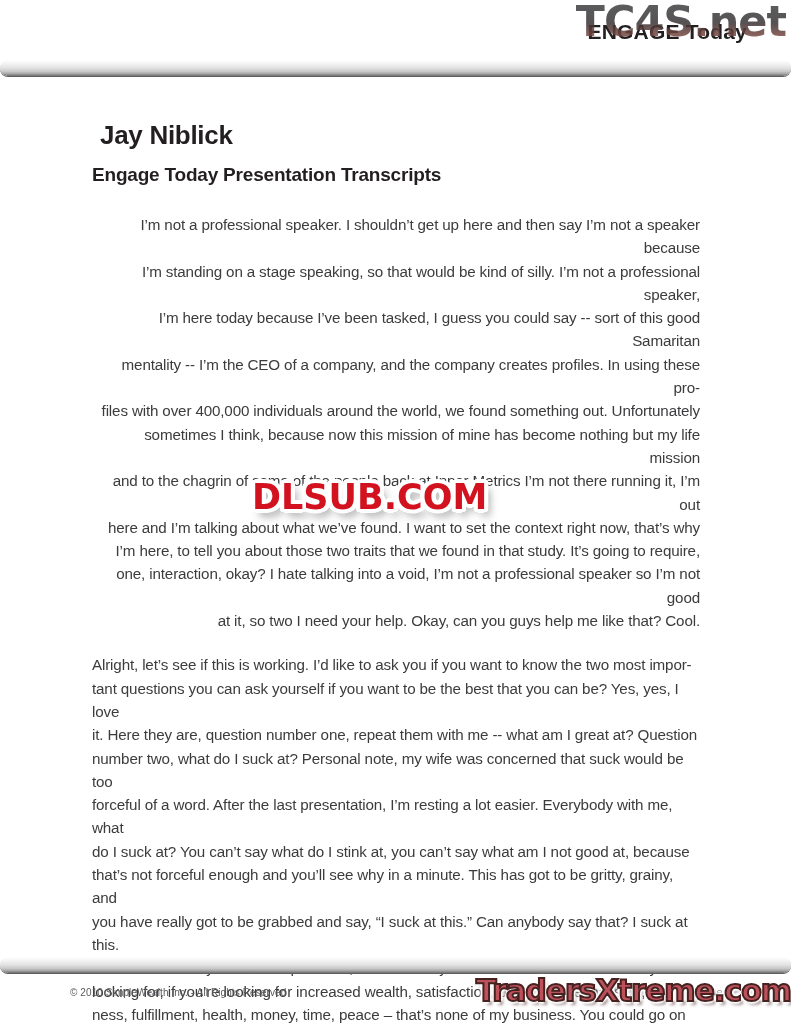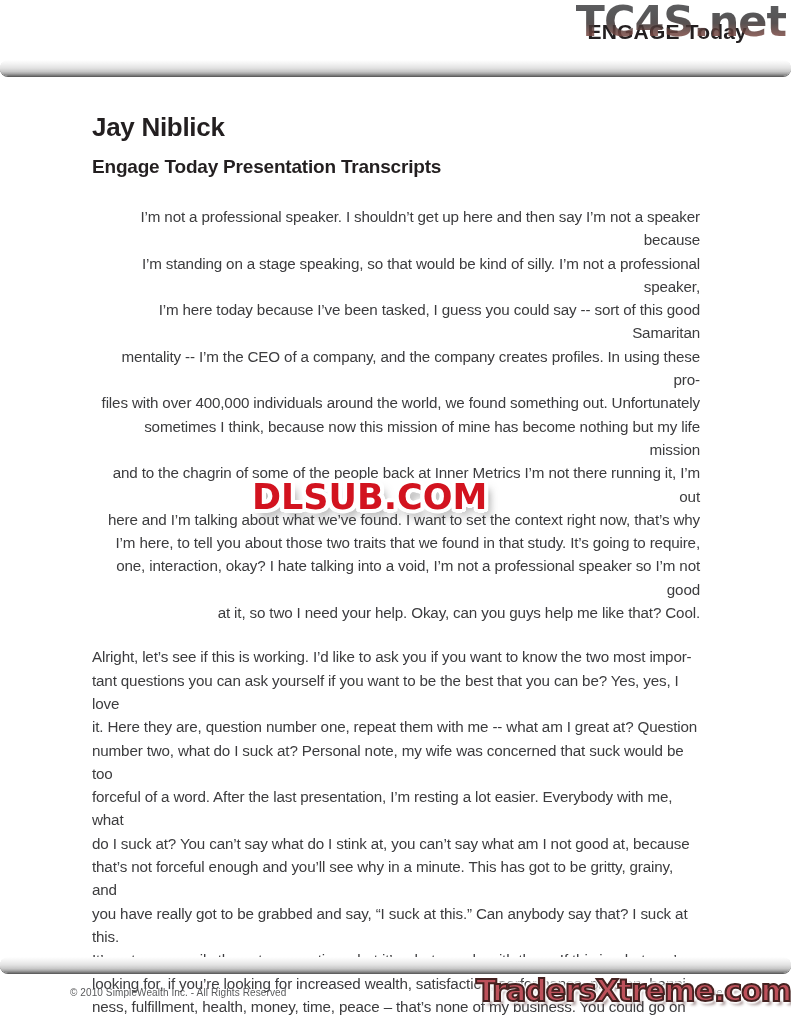--- a/index.html
+++ b/index.html
@@ -29,21 +29,21 @@
     position:absolute; left:0; width:791px; height:16px; border-radius:8px;
     background:linear-gradient(180deg,#ffffff 0%,#f2f2f2 25%,#e2e2e2 50%,#c8c8c8 72%,#a5a5a5 86%,#7d7d7d 96%,#6e6e6e 100%);
     box-shadow:0 1px 0 #5f5f5f;
   }
   .bar-top { top:60px; }
   .bar-bottom { top:957px; }
 
   
   .content { position:absolute; left:92px; top:112px; width:608px; }
   .doc-title {
-    margin:0; font-size:26px; line-height:30px; font-weight:bold; color:#231f20;
+    margin:8px; font-size:26px; line-height:30px; font-weight:bold; color:#231f20;
     letter-spacing:-.3px;
   }
   .doc-subtitle {
     margin:14px 0 0 0; font-size:19px; line-height:22px; font-weight:bold; color:#231f20;
     letter-spacing:-.2px;
   }
   .para {
     margin:0; white-space:pre-line;
     font-size:15.2px; line-height:23.3px; color:#3c3c3e; letter-spacing:-.15px;
   }

